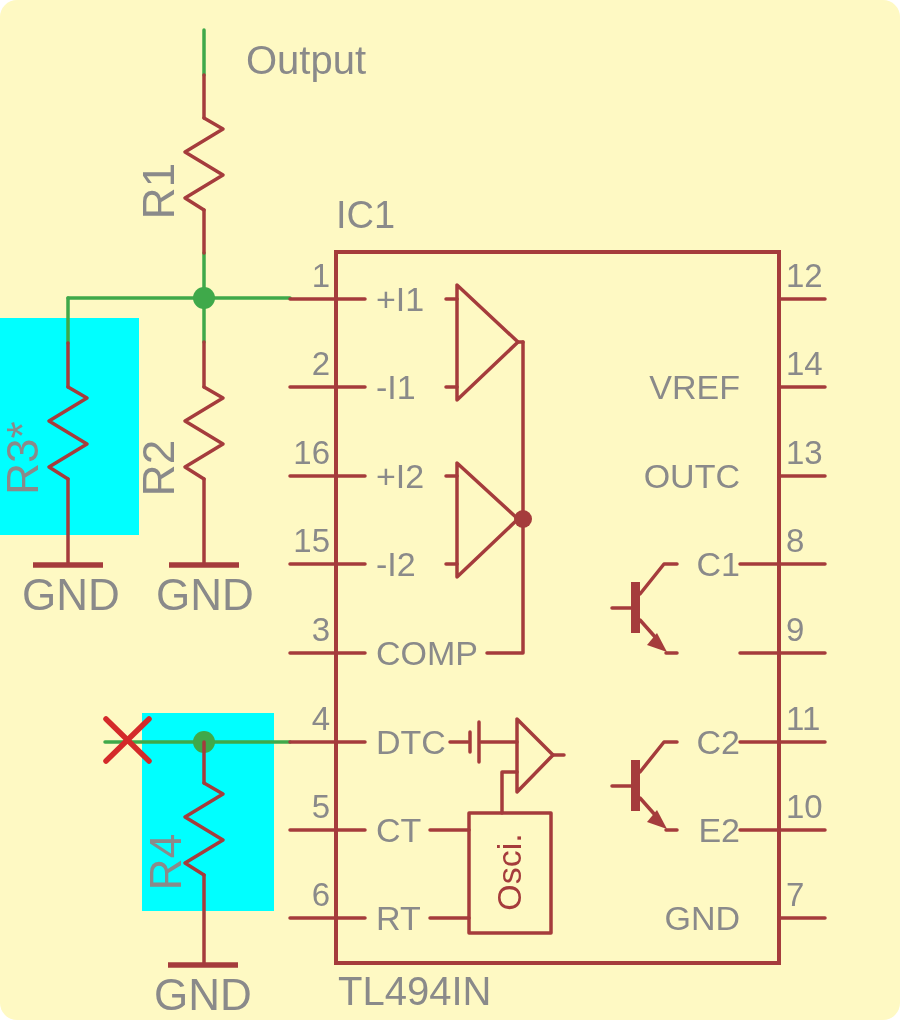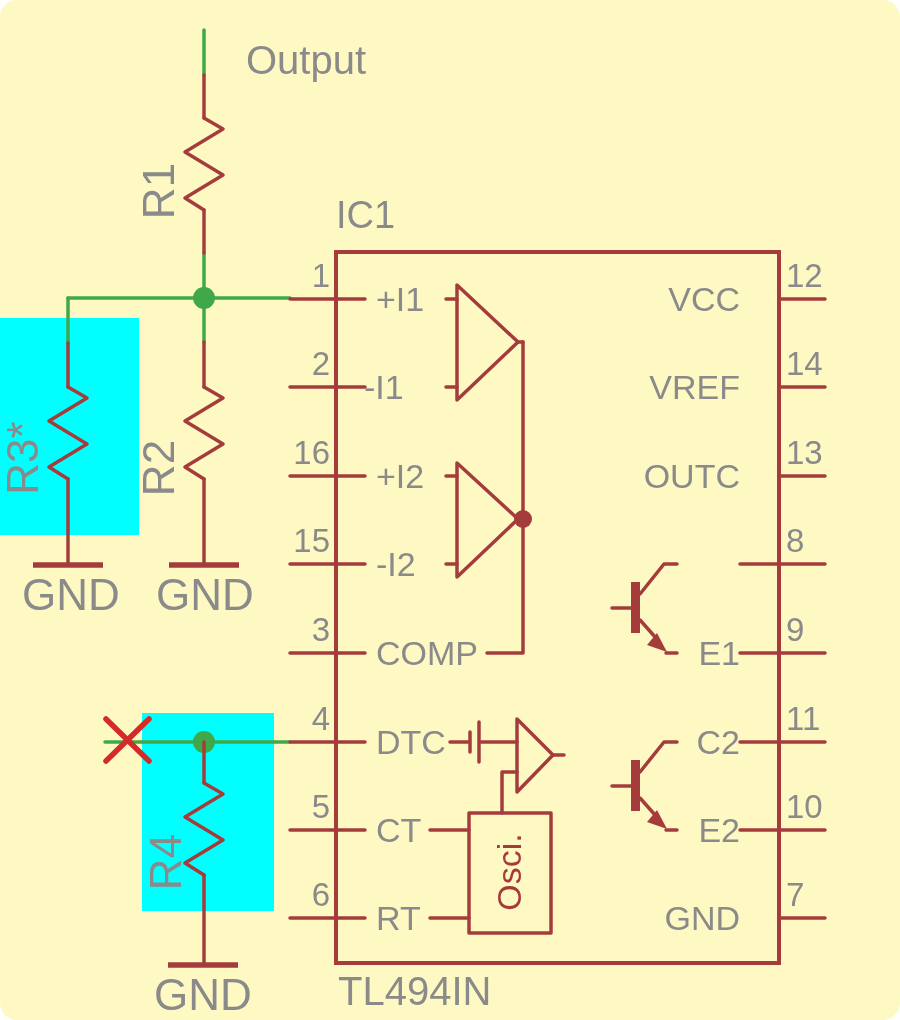--- a/index.html
+++ b/index.html
@@ -172,38 +172,37 @@
   <div class="lbl pin-num numL" style="left:250px;top:259px;">1</div>
   <div class="lbl pin-num numL" style="left:250px;top:347px;">2</div>
   <div class="lbl pin-num numL" style="left:250px;top:436px;">16</div>
   <div class="lbl pin-num numL" style="left:250px;top:524px;">15</div>
   <div class="lbl pin-num numL" style="left:250px;top:613px;">3</div>
   <div class="lbl pin-num numL" style="left:250px;top:702px;">4</div>
   <div class="lbl pin-num numL" style="left:250px;top:790px;">5</div>
   <div class="lbl pin-num numL" style="left:250px;top:878px;">6</div>
 
   <div class="lbl pin-name" style="left:376px;top:282px;text-align:center;">+I1</div>
-  <div class="lbl pin-name" style="left:364px;top:370px;">-I1</div>
+  <div class="lbl pin-name" style="left:376px;top:370px;">-I1</div>
   <div class="lbl pin-name" style="left:376px;top:459px;">+I2</div>
   <div class="lbl pin-name" style="left:376px;top:547px;">-I2</div>
   <div class="lbl pin-name" style="left:376px;top:636px;">COMP</div>
   <div class="lbl pin-name" style="left:376px;top:725px;">DTC</div>
   <div class="lbl pin-name" style="left:376px;top:813px;">CT</div>
   <div class="lbl pin-name" style="left:376px;top:901px;">RT</div>
 
   <div class="lbl pin-num" style="left:786px;top:259px;">12</div>
   <div class="lbl pin-num" style="left:786px;top:347px;">14</div>
   <div class="lbl pin-num" style="left:786px;top:436px;text-align:center;">13</div>
   <div class="lbl pin-num" style="left:786px;top:524px;">8</div>
   <div class="lbl pin-num" style="left:786px;top:613px;">9</div>
   <div class="lbl pin-num" style="left:786px;top:702px;">11</div>
   <div class="lbl pin-num" style="left:786px;top:790px;">10</div>
   <div class="lbl pin-num" style="left:786px;top:878px;">7</div>
 
-  <div class="lbl pin-name nameR" style="left:560px;top:282px;">VCC</div>
   <div class="lbl pin-name nameR" style="left:560px;top:370px;">VREF</div>
   <div class="lbl pin-name nameR" style="left:560px;top:459px;">OUTC</div>
-  <div class="lbl pin-name nameR" style="left:560px;top:636px;">E1</div>
+  <div class="lbl pin-name nameR" style="left:560px;top:547px;">C1</div>
   <div class="lbl pin-name nameR" style="left:560px;top:725px;">C2</div>
   <div class="lbl pin-name nameR" style="left:560px;top:813px;">E2</div>
   <div class="lbl pin-name nameR" style="left:560px;top:901px;">GND</div>
 
 </div>
 
 </body></html>

